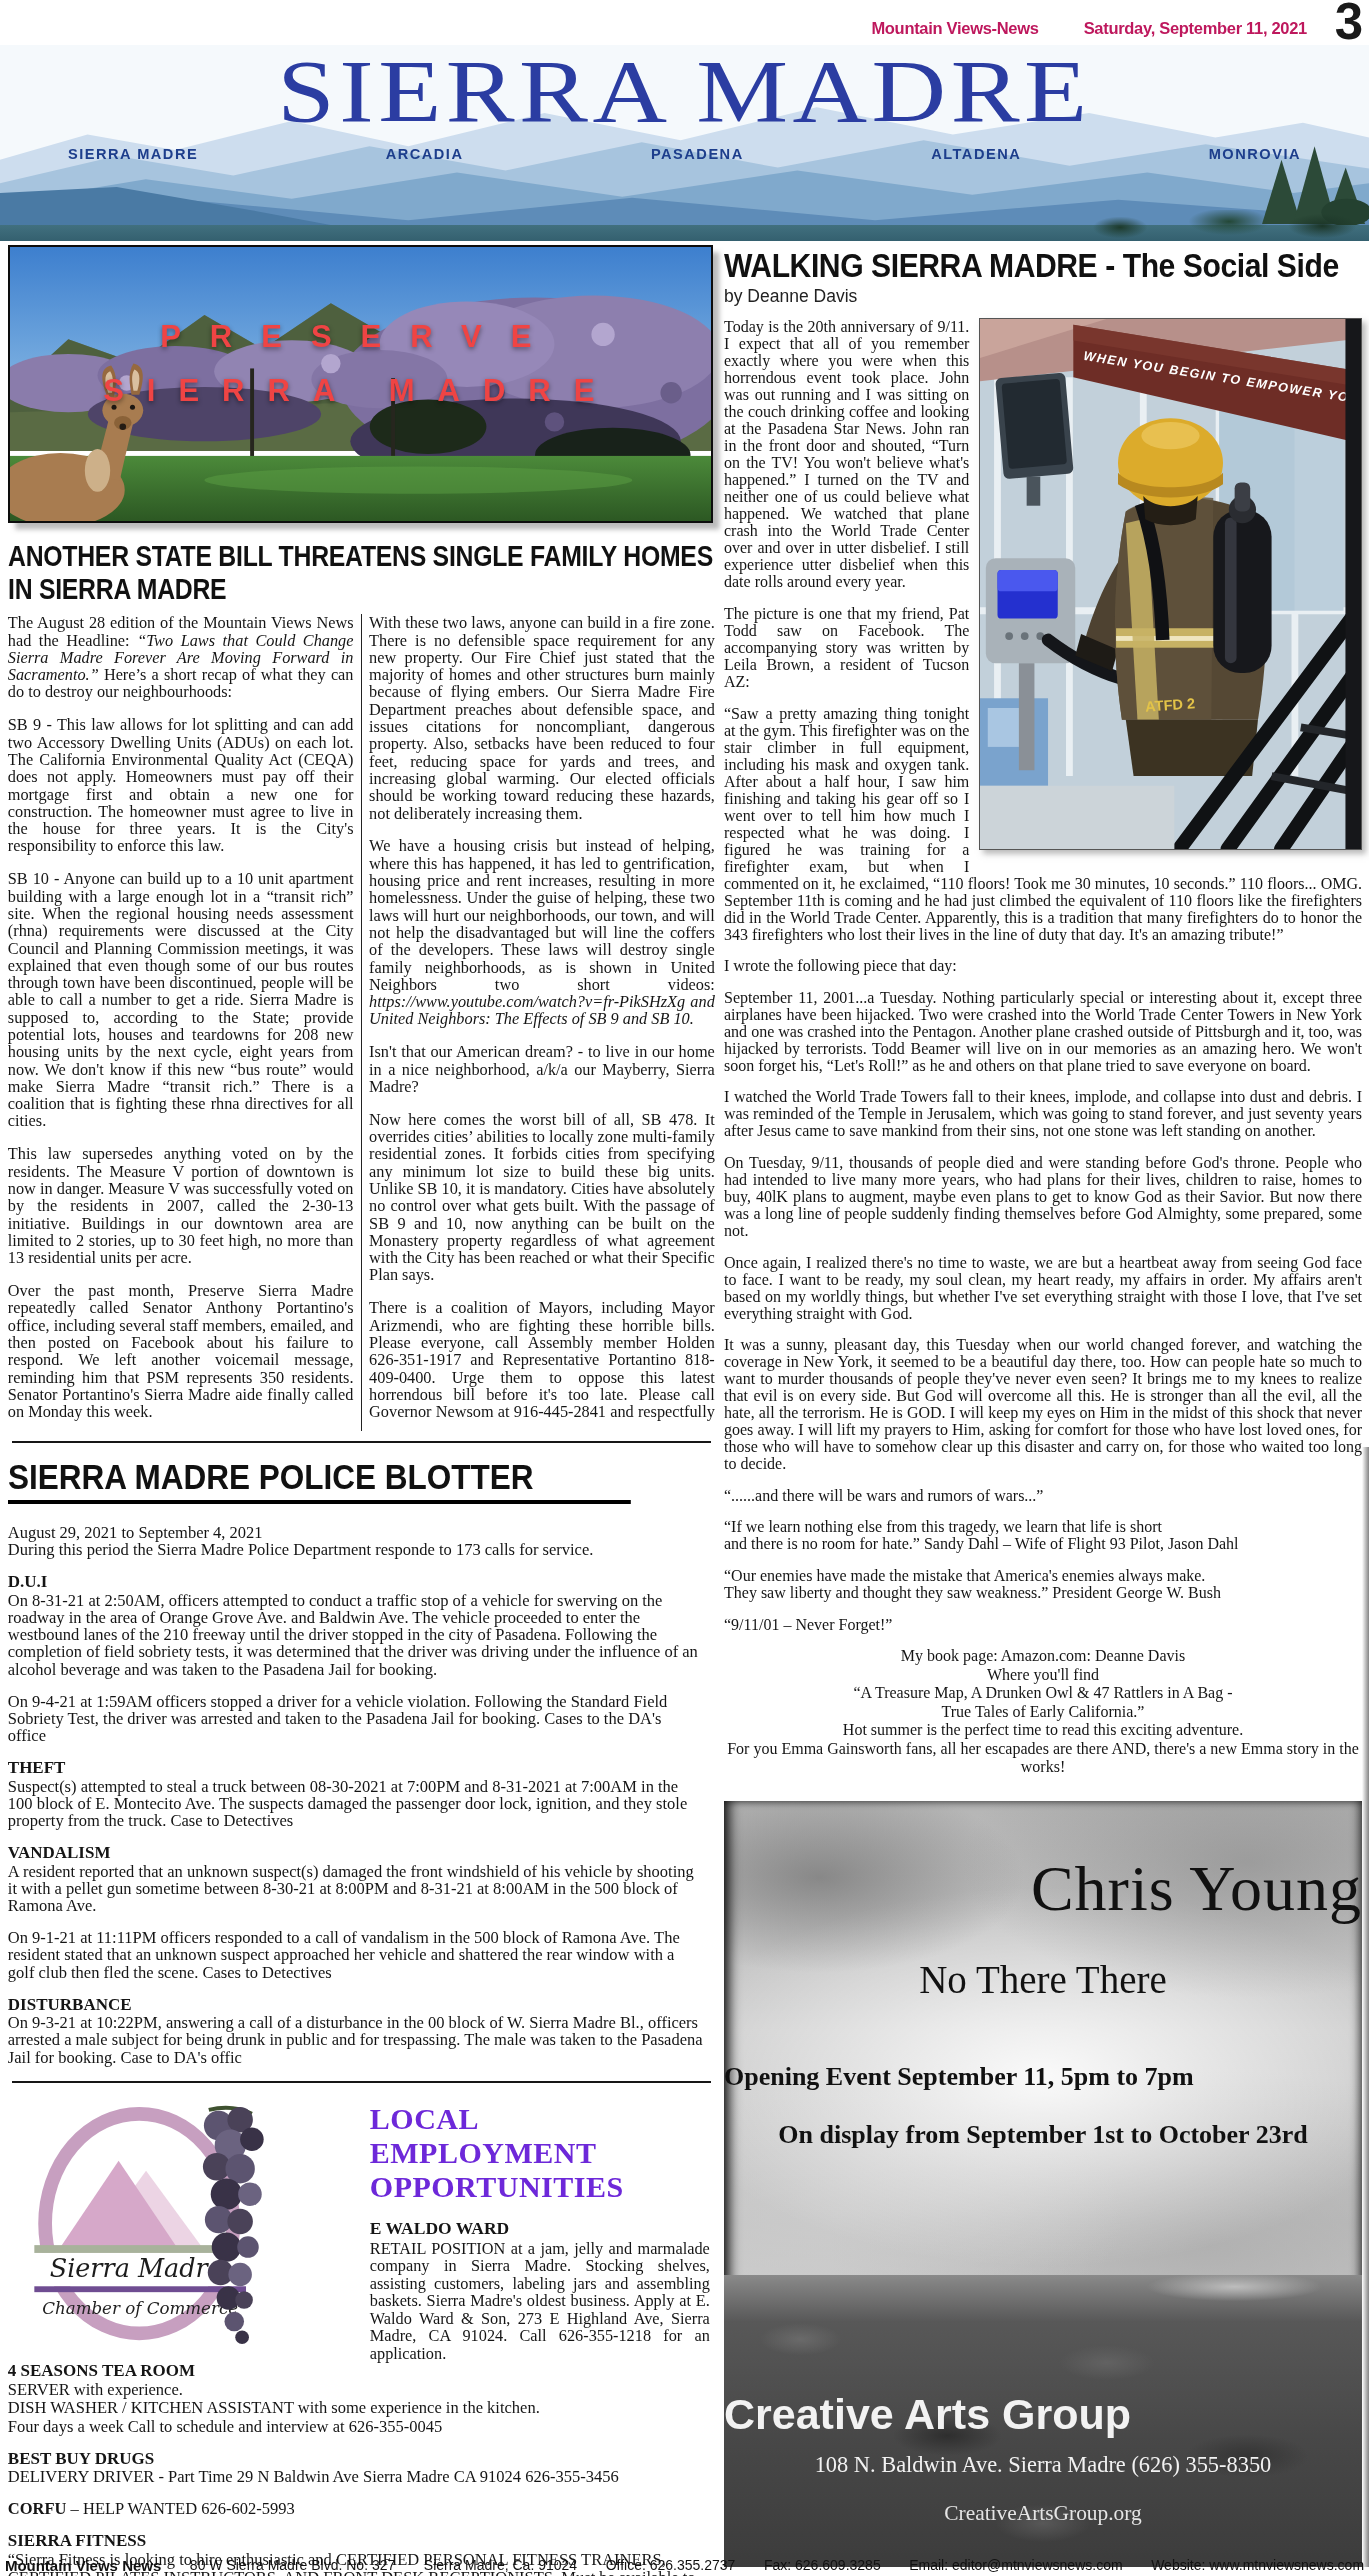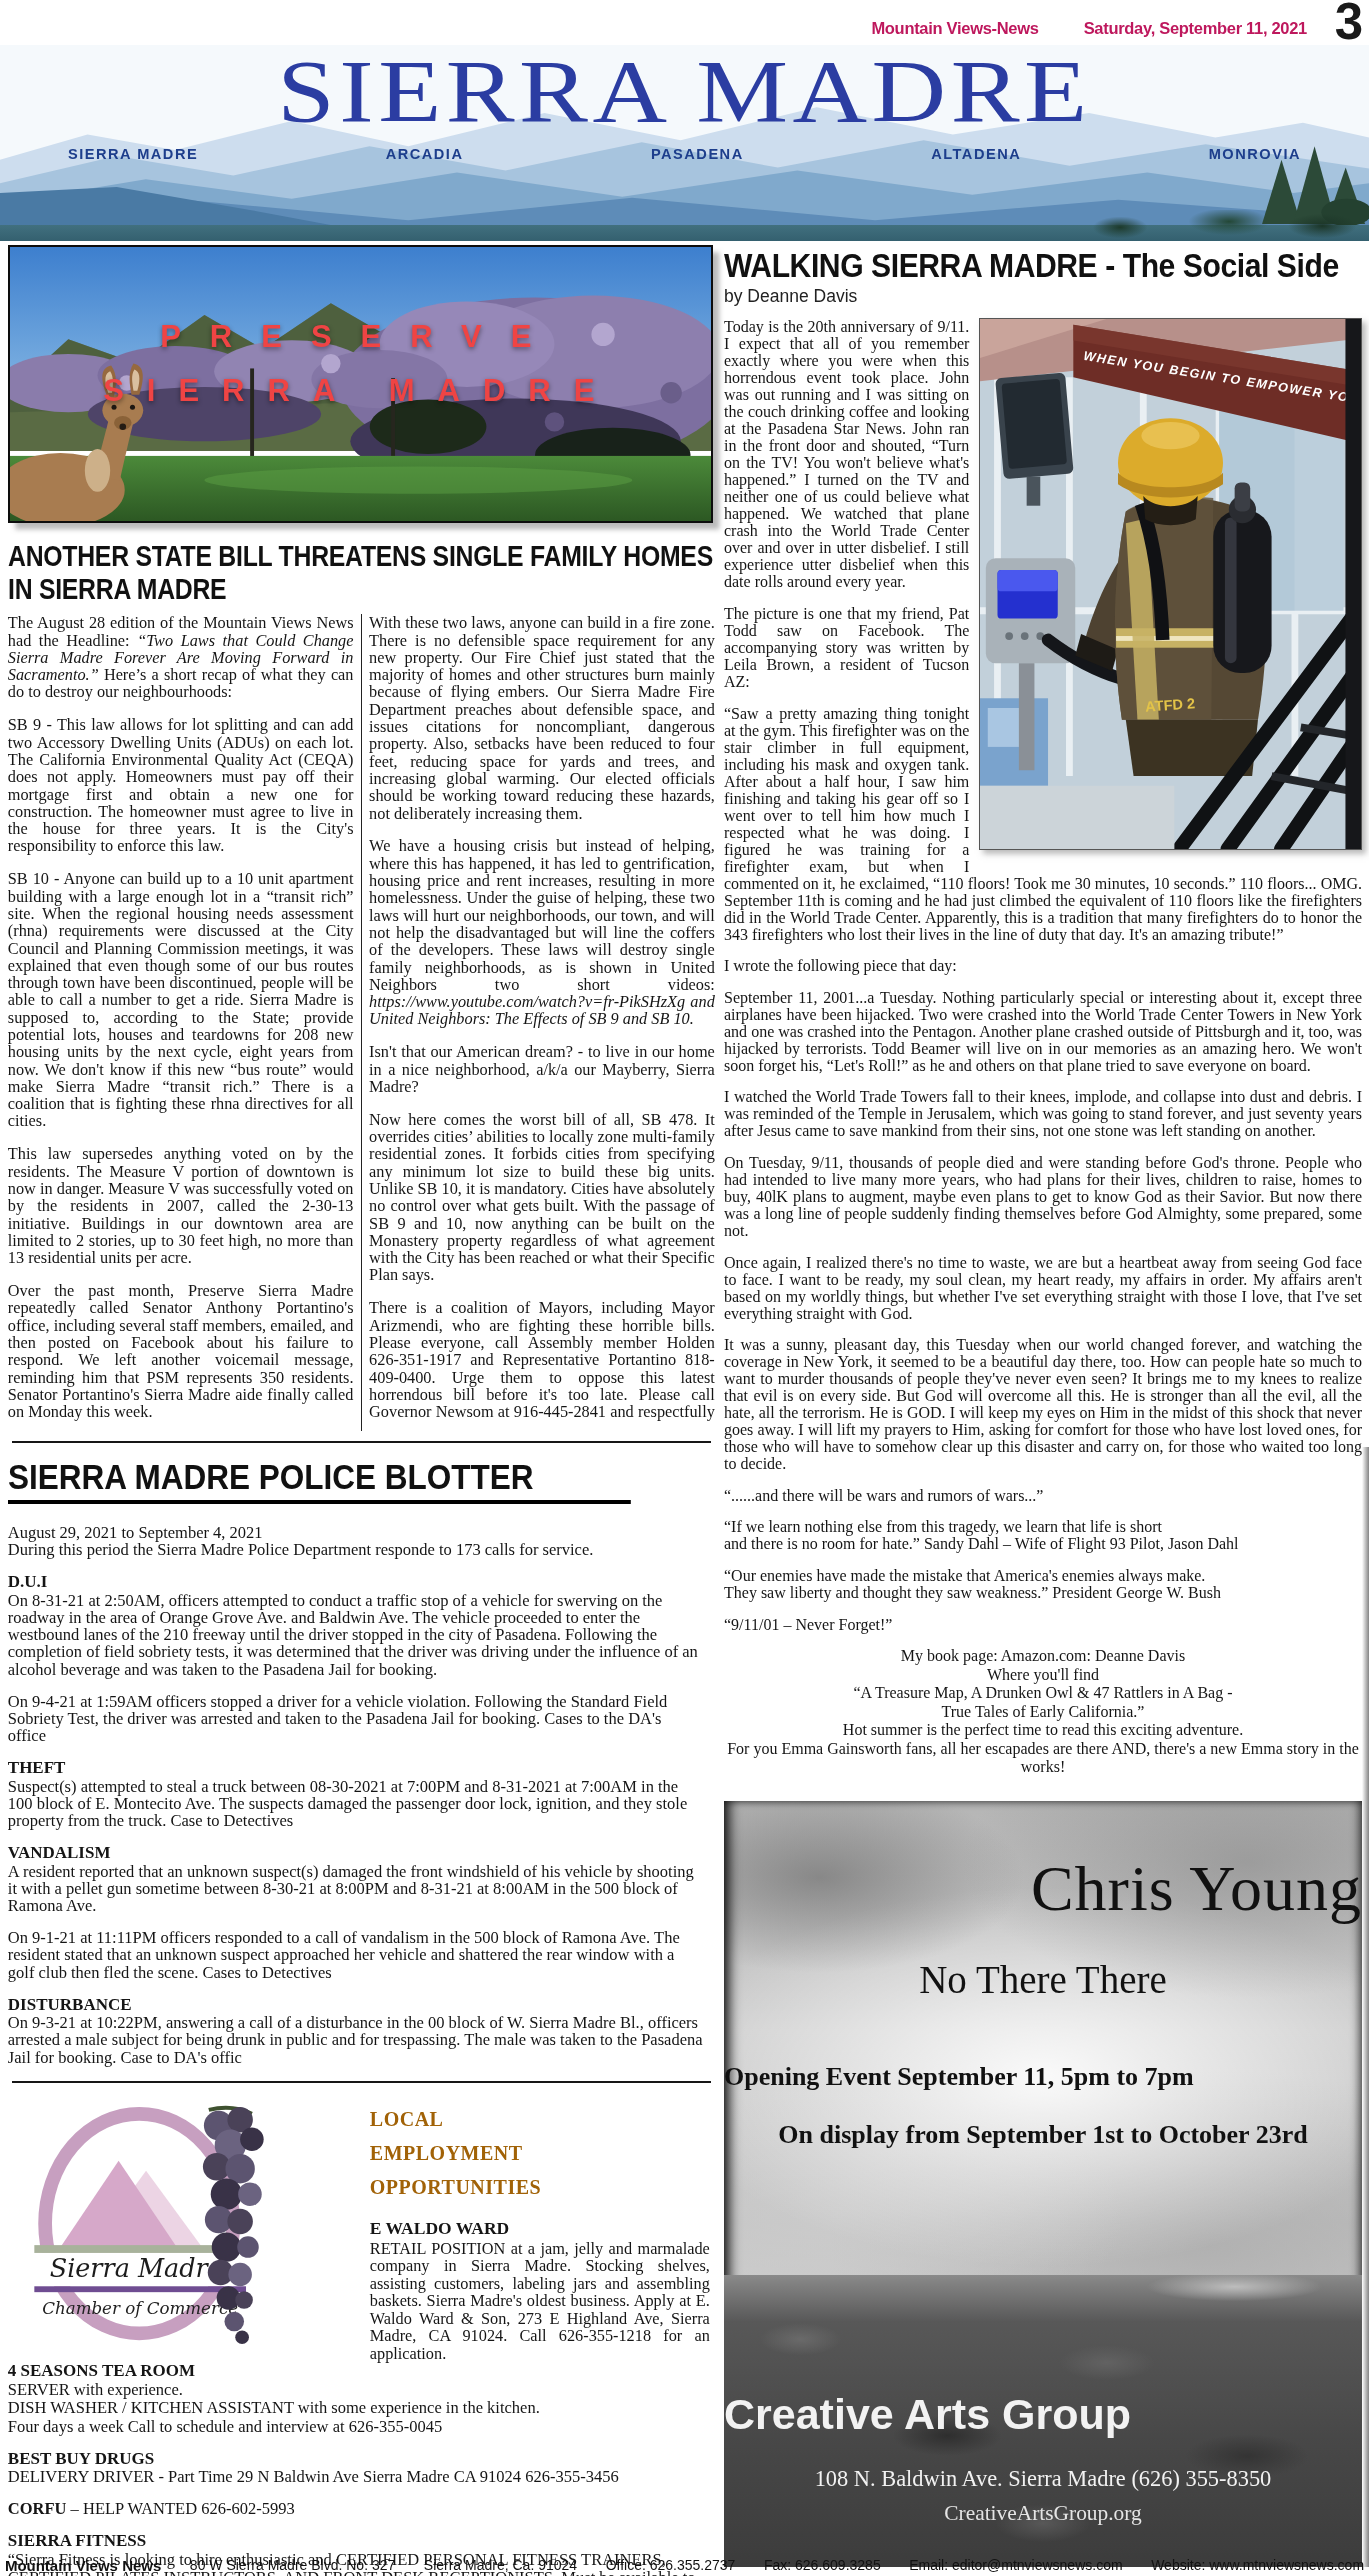--- a/index.html
+++ b/index.html
@@ -59,21 +59,21 @@
   .blotter-body p{margin:0 0 14.6px;}
   .blotter-body h3{margin:0;font-size:17px;line-height:18.5px;font-weight:bold;}
   .bl-intro{margin-bottom:15.6px;}
 
   
   .employment{position:relative;}
   .emp-top{display:flex;}
   .chamber-logo{flex:0 0 362px;padding-top:7.8px;}
   .emp-right{width:340px;}
   .emp-title{margin:5.8px 0 13.6px;font-family:"Liberation Serif",serif;font-weight:bold;
-      font-size:20px;line-height:34px;letter-spacing:0.5px;color:#a16207;}
+      font-size:30px;line-height:34px;letter-spacing:0.5px;color:#6d28d9;}
   .emp-right h3{margin:0 0 1px;font-size:17.5px;}
   .emp-body{margin:0;font-size:16.3px;line-height:17.5px;text-align:justify;}
   .emp-listing{font-size:16.5px;line-height:18.5px;margin-bottom:13.6px;}
   .emp-listing h3{margin:0;font-size:17px;display:inline-block;}
   .emp-listing .b{font-weight:bold;}
   .fitness{line-height:18px;}
 
   
   .walk-headline{margin:1.9px 0 0;width:722px;transform:scaleX(.886);transform-origin:left top;
       font-family:"Liberation Sans",sans-serif;font-weight:bold;font-size:34px;line-height:37px;
@@ -113,21 +113,21 @@
       background:
         radial-gradient(58px 23px at 12% 22%, #6a6a6a, transparent 70%),
         radial-gradient(78px 29px at 35% 55%, #2e2e2e, transparent 70%),
         radial-gradient(68px 25px at 60% 30%, #626262, transparent 70%),
         radial-gradient(88px 31px at 82% 62%, #343434, transparent 70%),
         radial-gradient(68px 27px at 50% 85%, #585858, transparent 70%),
         radial-gradient(117px 19.4px at 80% 4%, #bdbdbd, transparent 75%),
         linear-gradient(180deg,#8a8a8a 0%,#585858 16%,#484848 55%,#3c3c3c 100%);}
   .ad-org{position:absolute;top:115px;width:100%;text-align:left;
       font-family:Liberation Sans, sans-serif;font-weight:bold;font-size:43px;}
-  .ad-addr{position:absolute;top:191px;width:100%;text-align:center;
+  .ad-addr{position:absolute;top:177px;width:100%;text-align:center;
       font-family:"Liberation Serif",serif;font-size:22.4px;}
   .ad-web{position:absolute;top:226px;width:100%;text-align:center;
       font-family:"Liberation Serif",serif;font-size:21.4px;color:#e5e5e5;}
 
   .scan-edge{position:absolute;right:0;top:1447px;width:6.8px;height:1120px;
       background:linear-gradient(to right,rgba(0,0,0,0),rgba(50,50,50,.6));}
 
   
   .footer{position:absolute;left:4.9px;right:4.9px;bottom:1.9px;display:flex;justify-content:space-between;
       font-family:"Liberation Sans",sans-serif;font-size:14px;color:#111;white-space:nowrap;}

